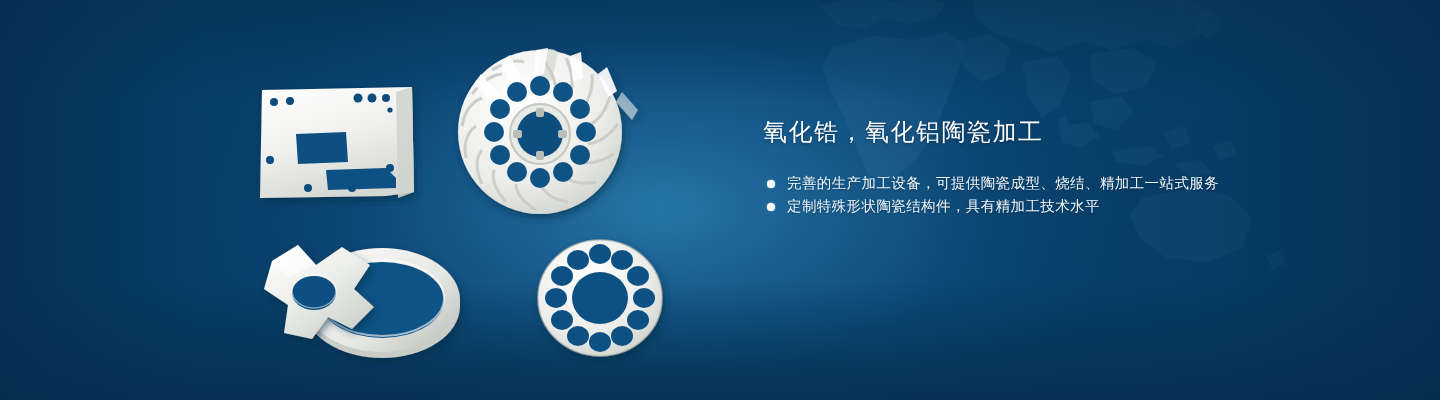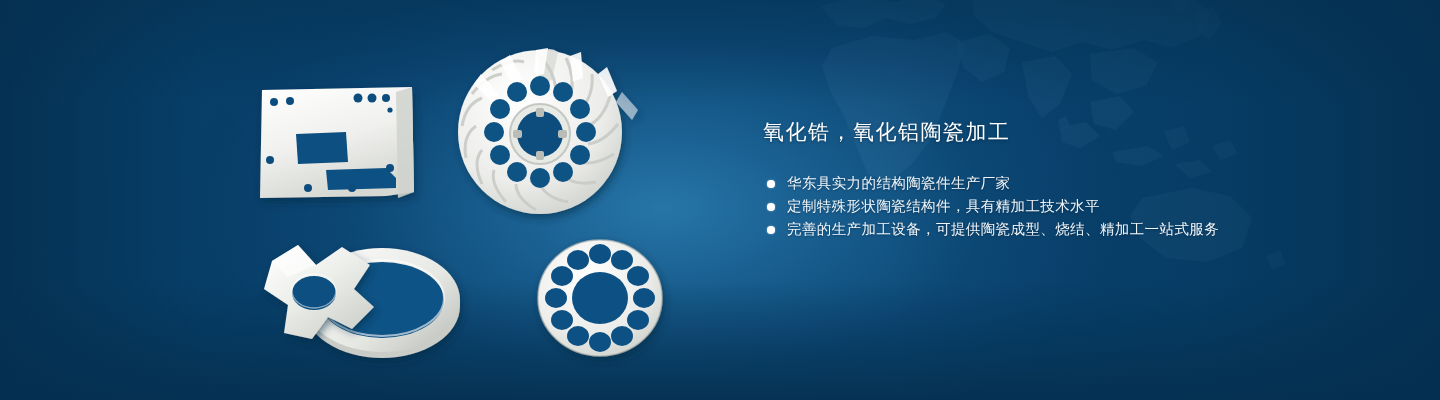--- a/index.html
+++ b/index.html
@@ -53,21 +53,21 @@
   .parts { position:absolute; left:200px; top:40px; width:540px; height:340px; }
   .parts svg { width:100%; height:100%; display:block; }
 
   
   .copy {
     position:absolute;
     left:763px; top:112px;
     width:600px;
   }
   .headline {
-    font-size:21px;
+    font-size:24px;
     line-height:40px;
     font-weight:400;
     color:#ffffff;
     letter-spacing:1.5px;
     white-space:nowrap;
     text-shadow:0 1px 3px rgba(0,20,40,0.45);
   }
   .bullets {
     margin-top:20px;
     list-style:none;
@@ -284,26 +284,22 @@
         <ellipse cx="0" cy="0" rx="62" ry="58" fill="none" stroke="#b9bcb7" stroke-width="1.5" opacity="0.7"></ellipse>
       </g>
     </svg>
   </div>
 
   <div class="copy">
     <h1 class="headline">氧化锆，氧化铝陶瓷加工</h1>
     <ul class="bullets">
       <li>
         <span class="dot"></span>
-        <span>华东具实力的结构陶瓷件生产厂家</span>
+        <span>完善的生产加工设备，可提供陶瓷成型、烧结、精加工一站式服务</span>
       </li>
       <li>
         <span class="dot"></span>
         <span>定制特殊形状陶瓷结构件，具有精加工技术水平</span>
       </li>
-      <li>
-        <span class="dot"></span>
-        <span>完善的生产加工设备，可提供陶瓷成型、烧结、精加工一站式服务</span>
-      </li>
     </ul>
   </div>
 
 </div>
 
 </body></html>

